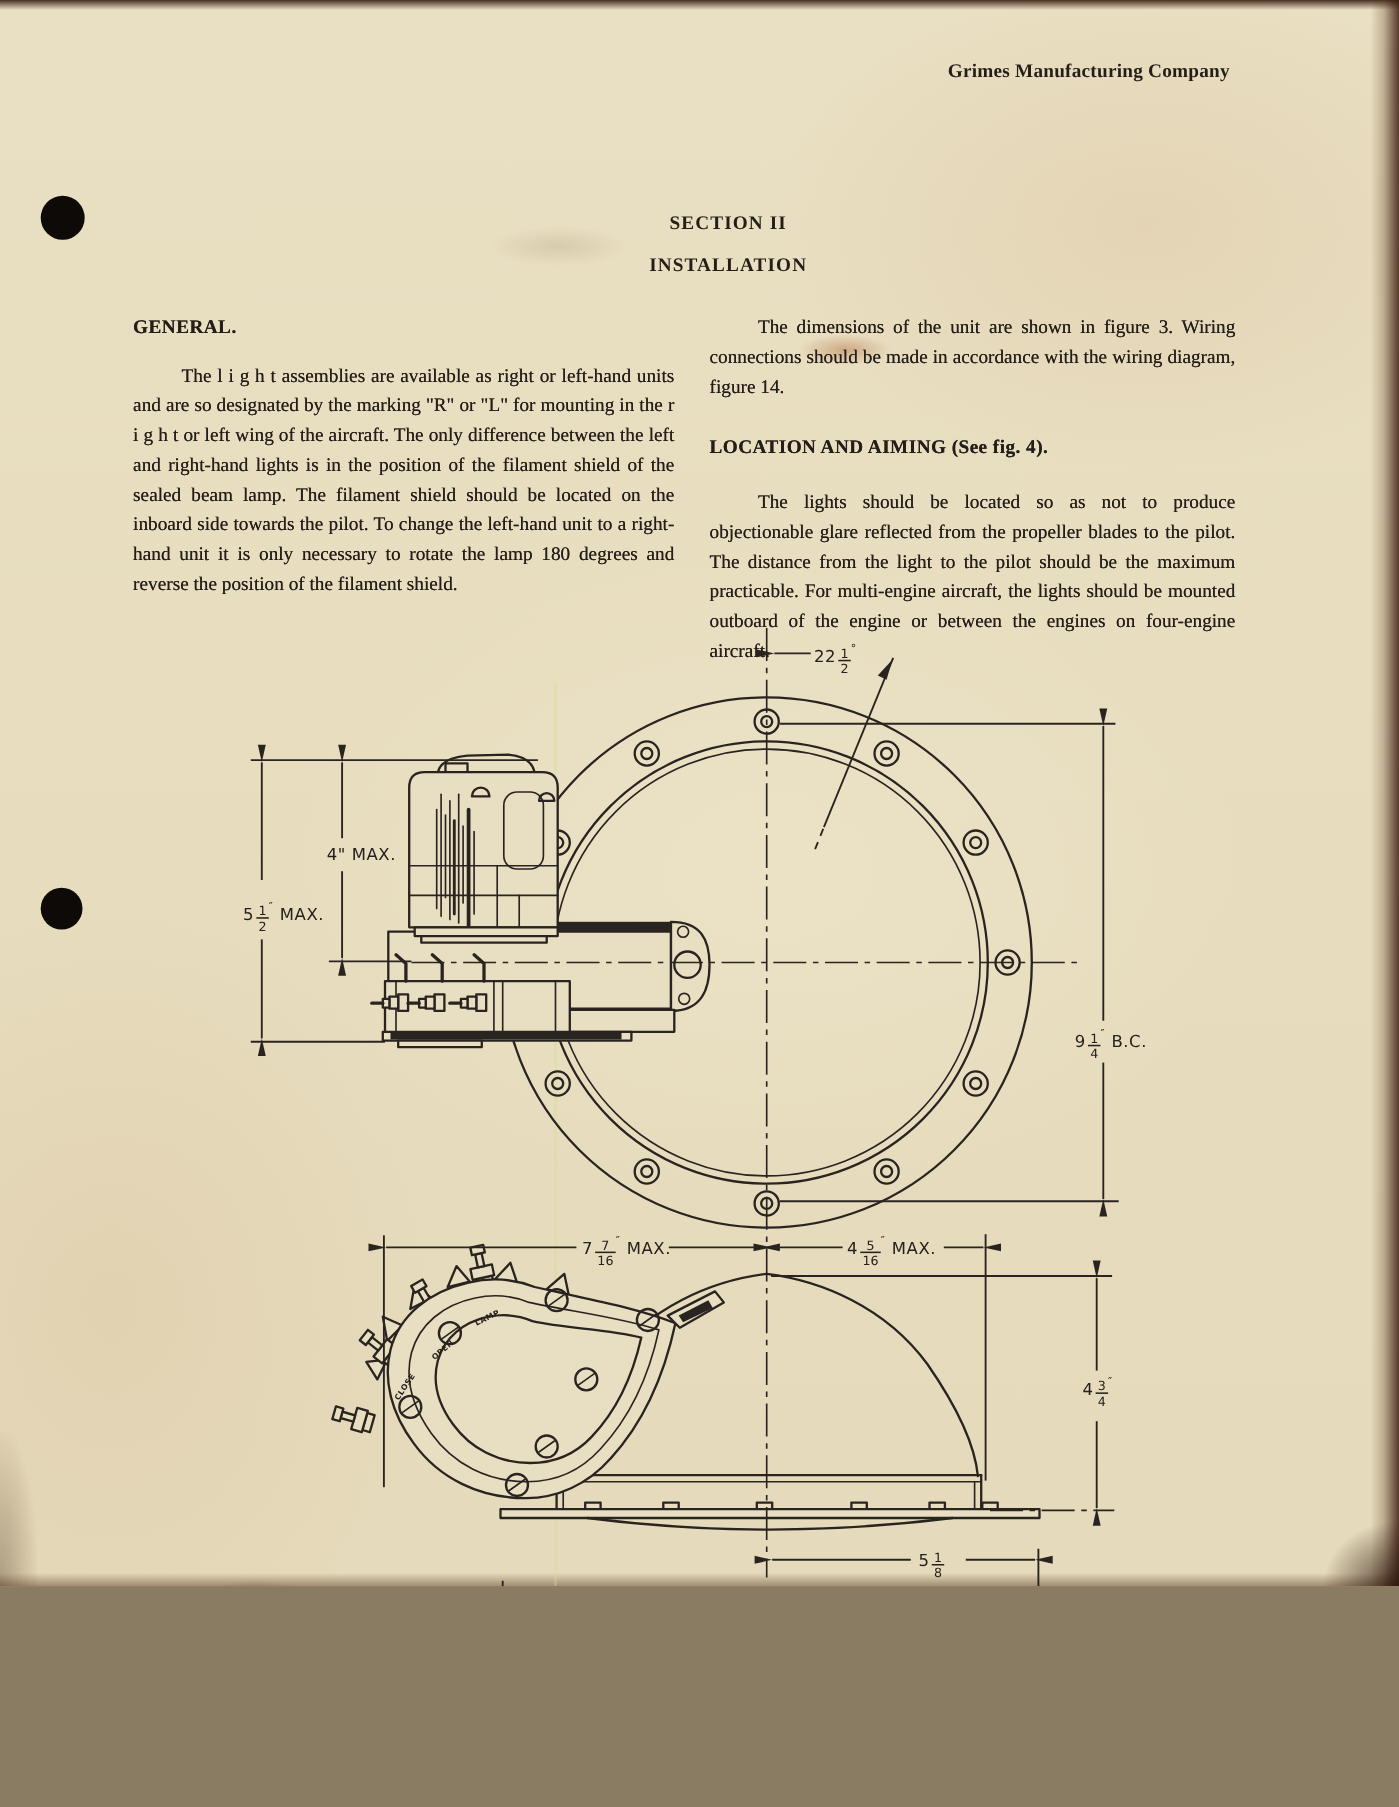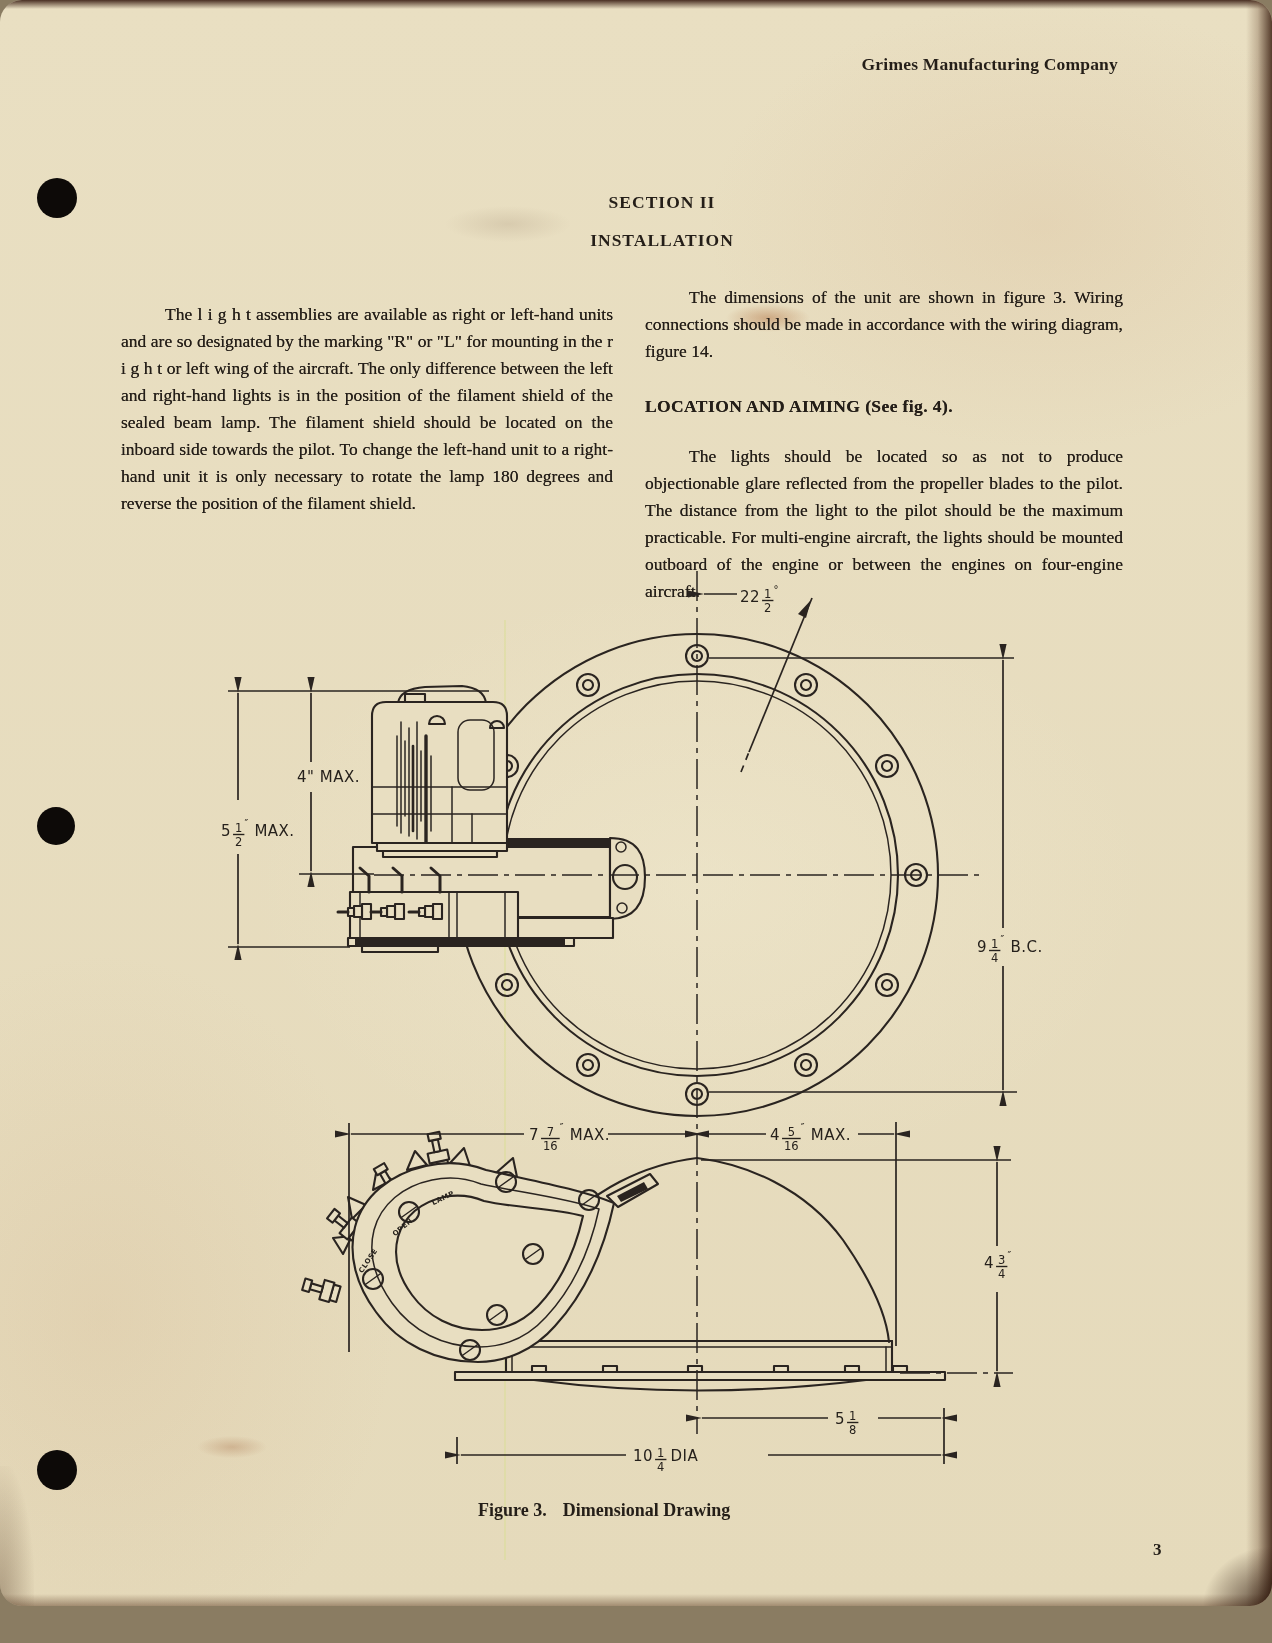--- a/index.html
+++ b/index.html
@@ -1,25 +1,25 @@
 <!DOCTYPE html>
 <html><head>
 <meta charset="utf-8">
 <style>
   html,body{margin:0;padding:0;background:#8a7c62;}
-  .page{position:relative;width:1272px;height:1606px;overflow:hidden;
+  .page{position:relative;width:1272px;height:1442px;overflow:hidden;
     font-family:"Liberation Serif","DejaVu Serif",serif;color:#241e18;
     background:
       radial-gradient(ellipse 60px 20px at 768px 318px, rgba(173,106,58,.45), rgba(173,106,58,0) 70%),
       radial-gradient(ellipse 90px 26px at 508px 224px, rgba(140,115,90,.18), rgba(140,115,90,0) 70%),
       radial-gradient(ellipse 50px 16px at 232px 1447px, rgba(160,100,60,.30), rgba(160,100,60,0) 70%),
       radial-gradient(ellipse 480px 320px at 82% 14%, rgba(212,176,138,.22), rgba(212,176,138,0) 70%),
       radial-gradient(ellipse 420px 520px at 8% 82%, rgba(205,168,128,.18), rgba(205,168,128,0) 70%),
       radial-gradient(ellipse 600px 400px at 55% 55%, rgba(244,238,214,.35), rgba(244,238,214,0) 75%),
-      linear-gradient(#e9dfc2,#e5dabb); border-radius: 22px;}
+      linear-gradient(#e9dfc2,#e5dabb);}
   .edge-top{position:absolute;left:0;top:0;width:100%;height:9px;
     background:linear-gradient(to bottom, rgba(46,17,8,.85), rgba(46,17,8,0));}
   .edge-right{position:absolute;right:0;top:0;width:26px;height:100%;
     background:linear-gradient(to right, rgba(92,56,34,0), rgba(92,56,34,.28) 45%, rgba(58,30,16,.85));}
   .edge-bottom{position:absolute;left:0;bottom:0;width:100%;height:12px;
     background:linear-gradient(to top, rgba(80,46,24,.45), rgba(80,46,24,0));}
   .edge-corner{position:absolute;right:0;bottom:0;width:70px;height:60px;
     background:radial-gradient(ellipse at 100% 100%, rgba(40,18,8,.8), rgba(40,18,8,0) 70%);}
   .smudge-bl{position:absolute;left:0;bottom:0;width:34px;height:140px;
     background:radial-gradient(ellipse at 0% 100%, rgba(70,42,22,.35), rgba(70,42,22,0) 75%);}
@@ -74,20 +74,21 @@
 
   <div class="hole h1"></div>
   <div class="hole h2"></div>
   <div class="hole h3"></div>
 
   <div class="header">Grimes Manufacturing Company</div>
   <div class="centerband cb sec1">SECTION II</div>
   <div class="centerband cb sec2">INSTALLATION</div>
 
   <div class="col col-left">
+    <div class="col-heading">GENERAL.</div>
     <p>The l i g h t assemblies are available as right or left-hand units and are so designated by the marking "R" or "L" for mounting in the r i g h t or left wing of the aircraft. The only difference between the left and right-hand lights is in the position of the filament shield of the sealed beam lamp. The filament shield should be located on the inboard side towards the pilot. To change the left-hand unit to a right-hand unit it is only necessary to rotate the lamp 180 degrees and reverse the position of the filament shield.</p>
   </div>
 
   <div class="col col-right">
     <p>The dimensions of the unit are shown in figure 3. Wiring connections should be made in accordance with the wiring diagram, figure 14.</p>
     <div class="col-heading">LOCATION AND AIMING (See fig. 4).</div>
     <p class="p2">The lights should be located so as not to produce objectionable glare reflected from the propeller blades to the pilot. The distance from the light to the pilot should be the maximum practicable. For multi-engine aircraft, the lights should be mounted outboard of the engine or between the engines on four-engine aircraft.</p>
   </div>
 
   <svg class="drawing" width="1272" height="1643" viewBox="0 0 1272 1643">

